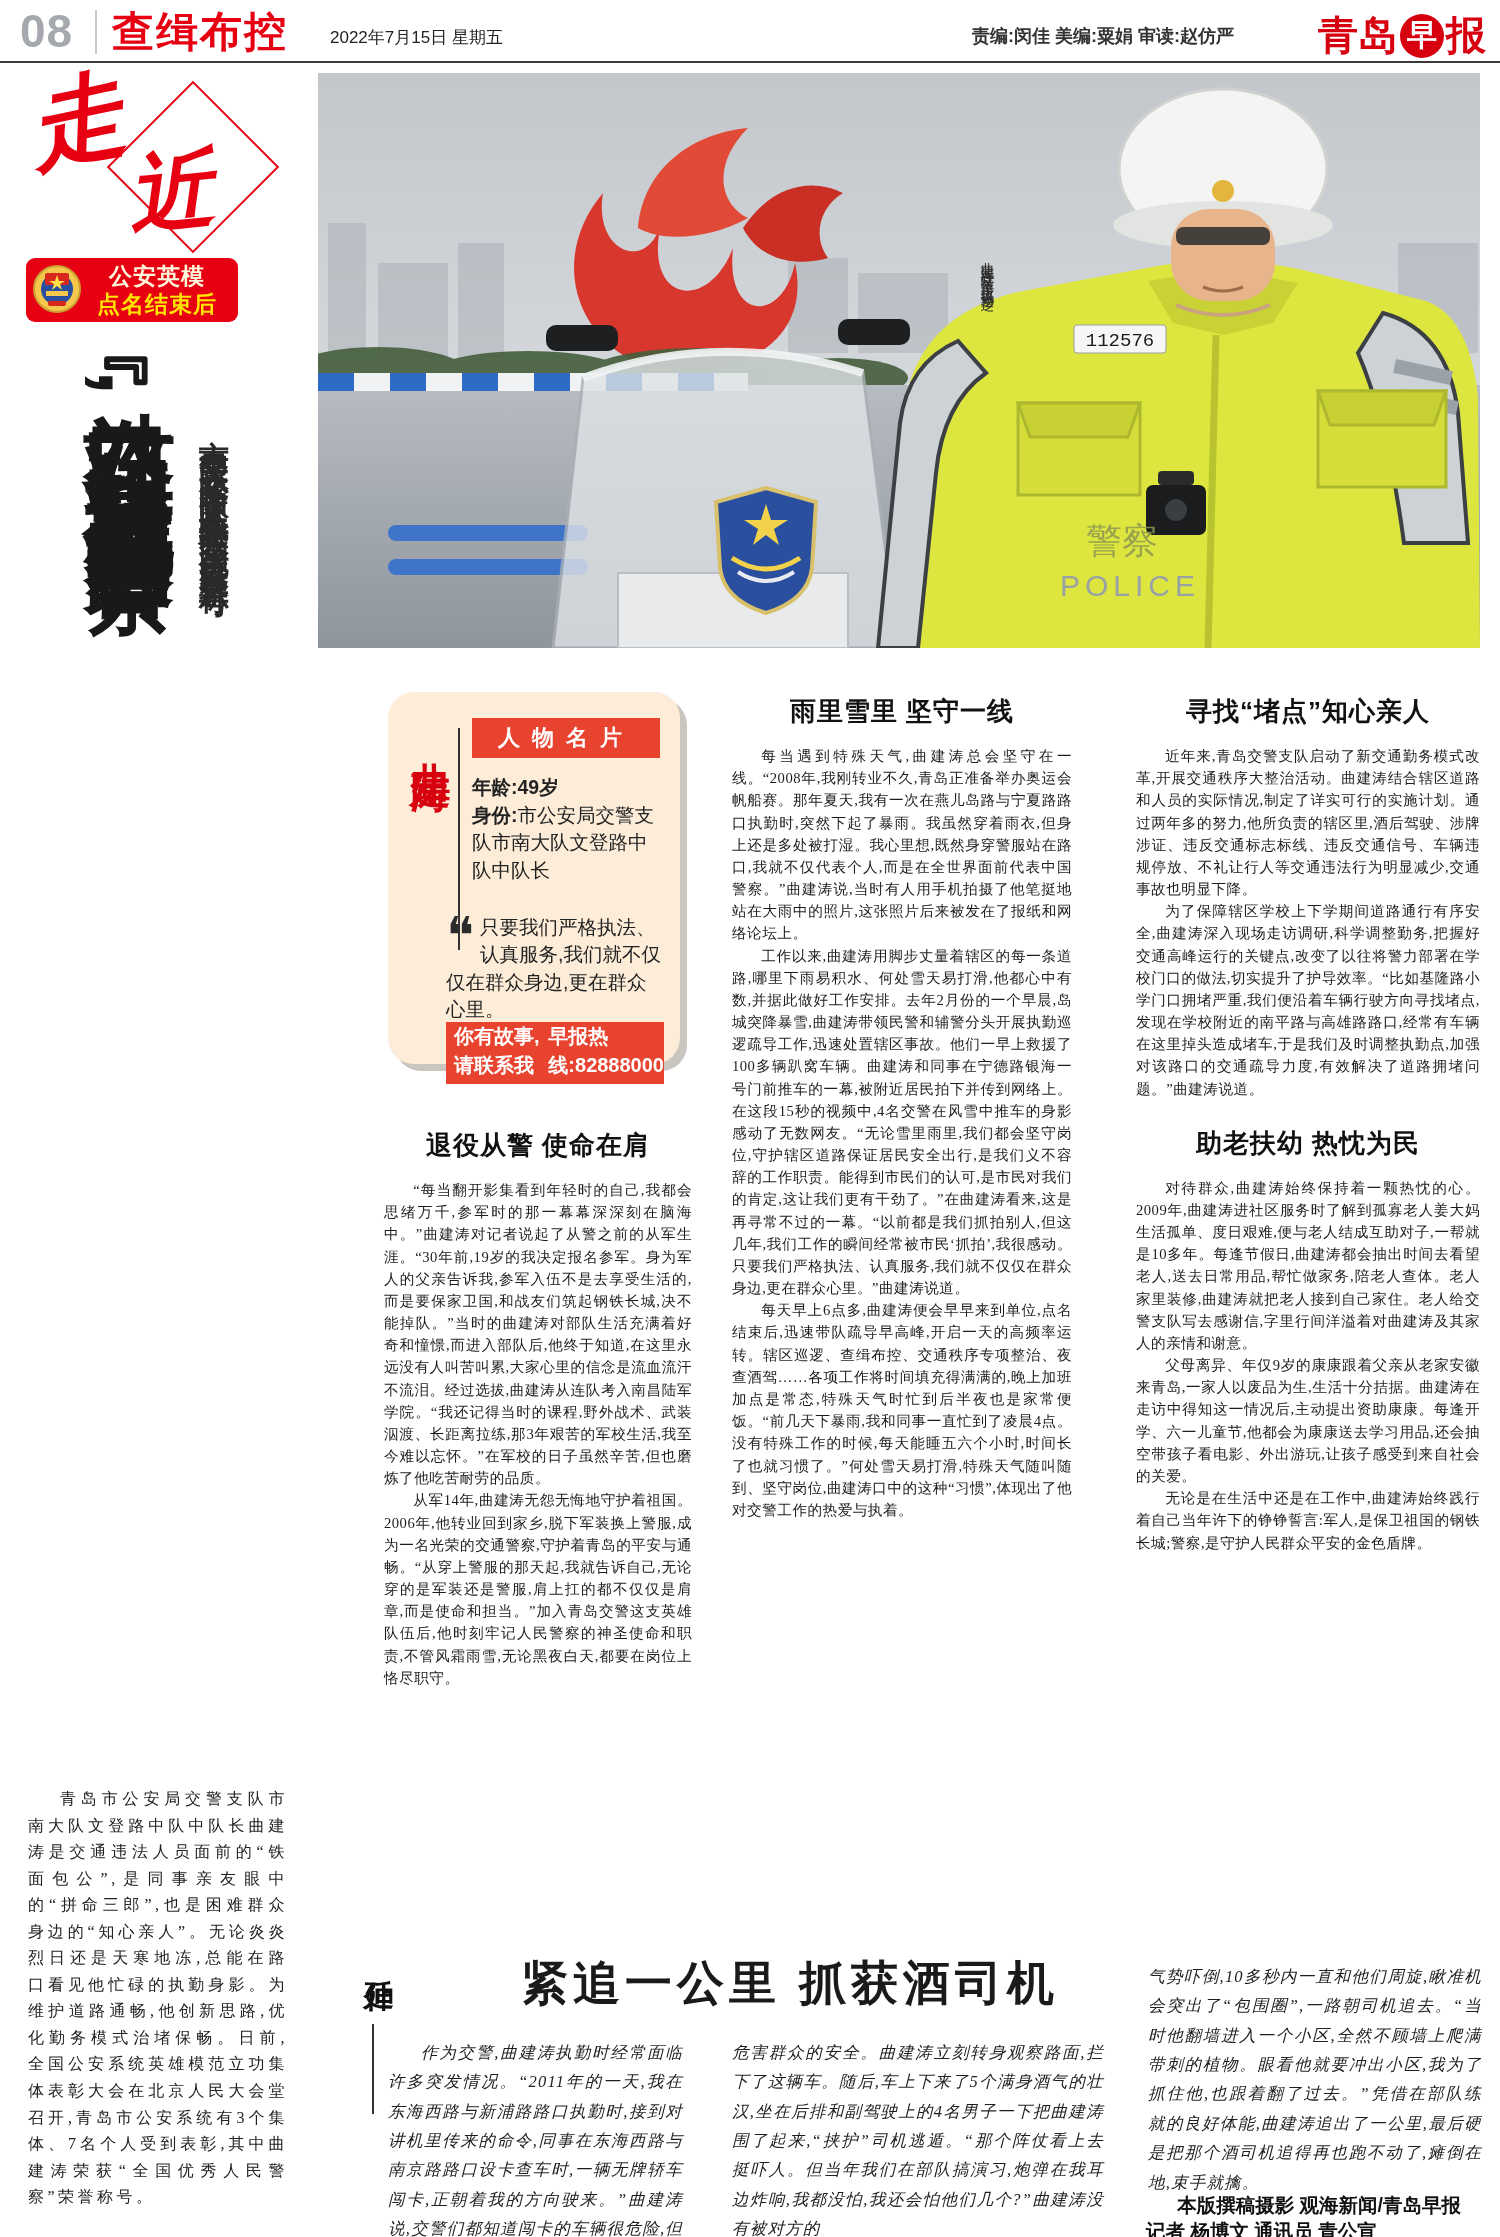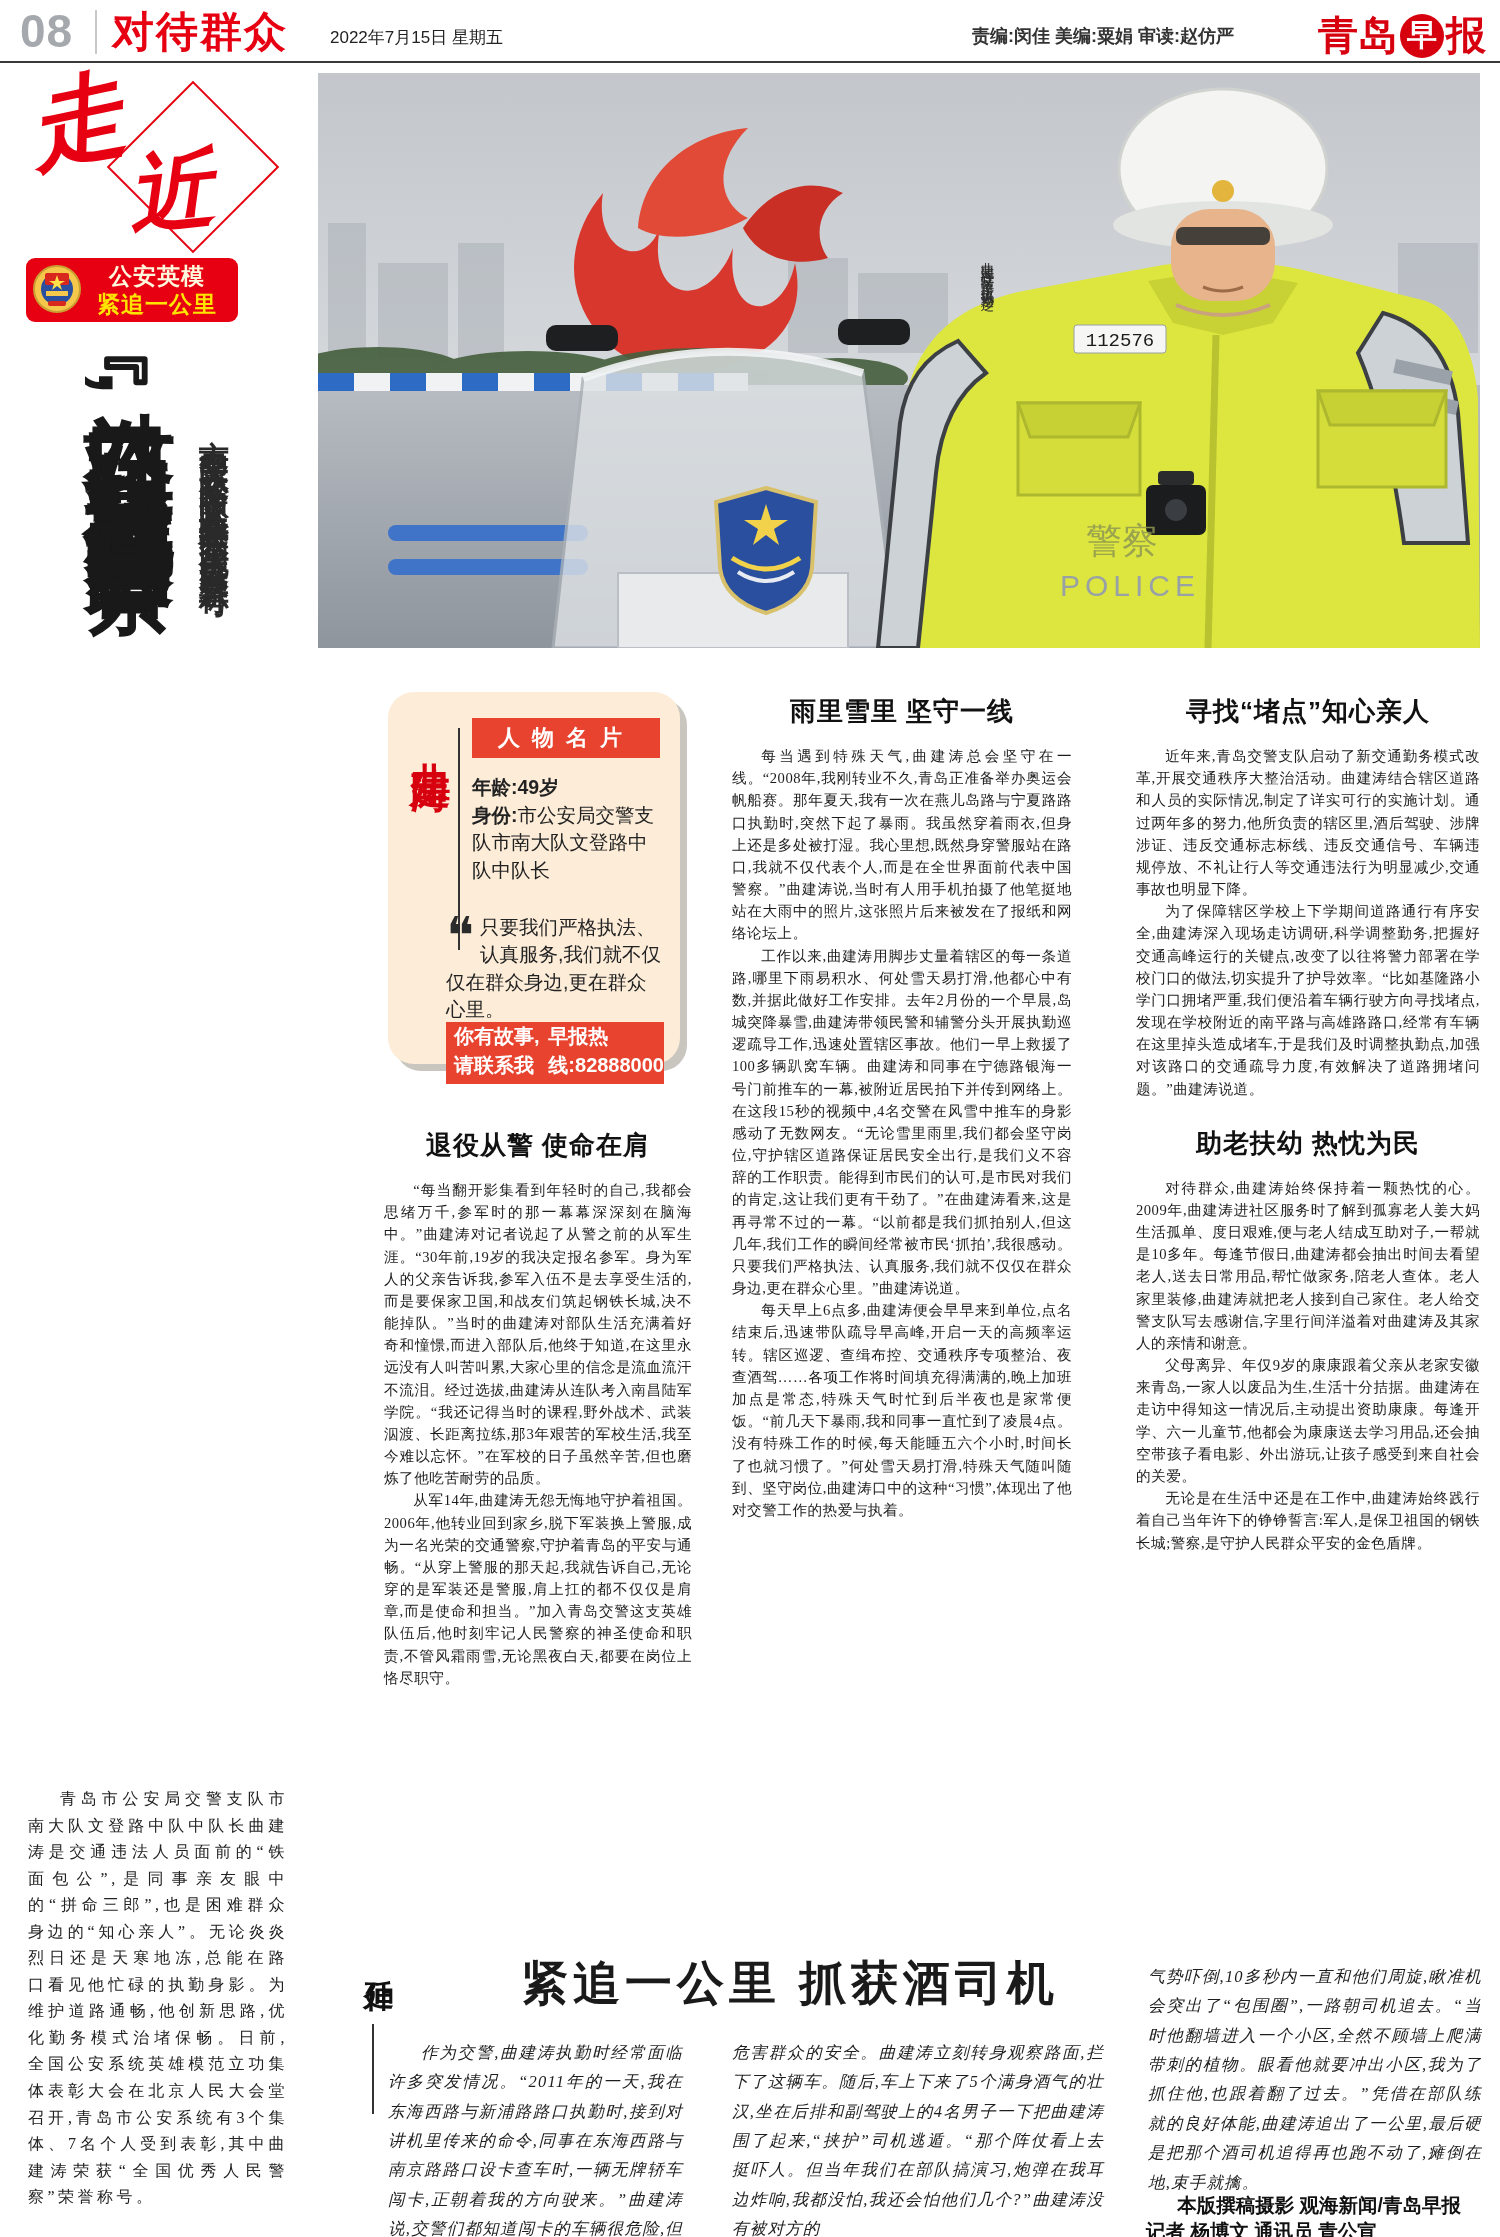--- a/index.html
+++ b/index.html
@@ -90,21 +90,21 @@
   .byline .b1{text-indent:1.6em;}
 </style>
 </head>
 <body>
 
 <div class="page">
 
   <div class="hdr">
     <div class="pageno">08</div>
     <div class="hdr-div"></div>
-    <div class="sec-title">对待群众</div>
+    <div class="sec-title">查缉布控</div>
     <div class="hdr-date">2022年7月15日 星期五</div>
     <div class="hdr-editors">责编:闵佳 美编:粟娟 审读:赵仿严</div>
     <div class="masthead">
       <span>青岛</span>
       <span class="zao">早</span>
       <span>报</span>
     </div>
   </div>
   <div class="hdr-rule"></div>
 
@@ -120,21 +120,21 @@
         <circle cx="25" cy="28" r="23" fill="#f5c84c" stroke="#caa032" stroke-width="2"></circle>
         <circle cx="25" cy="28" r="16" fill="#2a4f9f"></circle>
         <rect x="13" y="12" width="24" height="12" rx="2" fill="#d8281e"></rect>
         <polygon points="25,14 27,20 33,20 28,23 30,29 25,25 20,29 22,23 17,20 23,20" fill="#ffe14a"></polygon>
         <rect x="14" y="30" width="22" height="5" fill="#f5c84c"></rect>
         <rect x="16" y="40" width="18" height="5" rx="2" fill="#d8281e"></rect>
       </svg>
     </span>
     <div class="lines">
       <div class="badge-l1">公安英模</div>
-      <div class="badge-l2">紧追一公里</div>
+      <div class="badge-l2">点名结束后</div>
     </div>
   </div>
 
   <div class="headline v">『站在路口,我就代表着中国警察』</div>
   <div class="subhead v">市南交警大队文登路中队中队长曲建涛荣获『全国优秀人民警察』称号</div>
   <div class="intro">青岛市公安局交警支队市南大队文登路中队中队长曲建涛是交通违法人员面前的“铁面包公”,是同事亲友眼中的“拼命三郎”,也是困难群众身边的“知心亲人”。无论炎炎烈日还是天寒地冻,总能在路口看见他忙碌的执勤身影。为维护道路通畅,他创新思路,优化勤务模式治堵保畅。日前,全国公安系统英雄模范立功集体表彰大会在北京人民大会堂召开,青岛市公安系统有3个集体、7名个人受到表彰,其中曲建涛荣获“全国优秀人民警察”荣誉称号。</div>
 
   <div class="photo">
     <svg width="1162" height="575" viewBox="0 0 1162 575">
       <defs>

